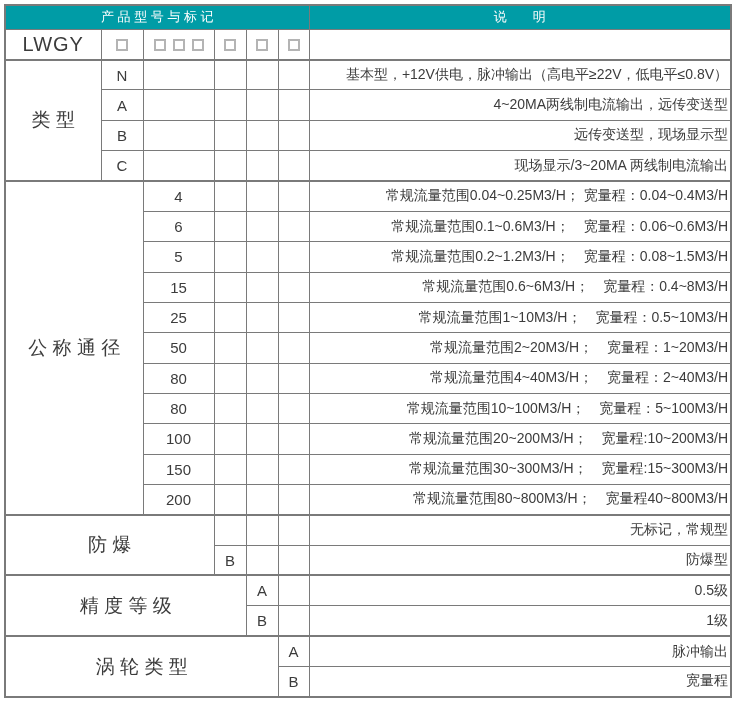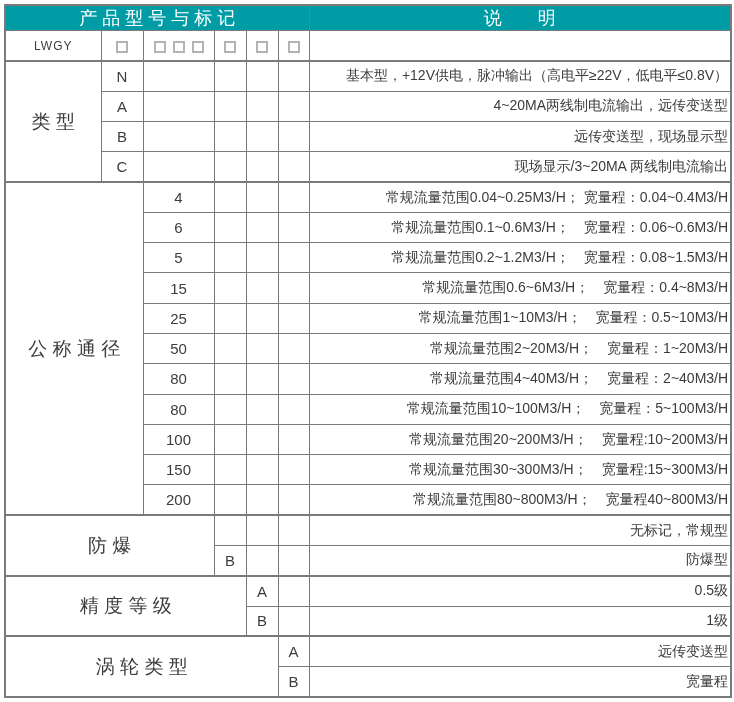--- a/index.html
+++ b/index.html
@@ -18,24 +18,24 @@
   td {
     border: 1px solid var(--border, #7a7a7a);
     text-align: center; vertical-align: middle;
     font-size: 14px; color: var(--text, #3c3c3c);
     overflow: hidden; white-space: nowrap; padding: 0 2px;
     height: 30px;
   }
   tr.hdr td {
     background: var(--header-bg, #009CA6);
     color: var(--header-text, #ffffff);
-    font-size: 18px; height: 24px; margin-left: 24px;
+    font-size: 13px; height: 24px; margin-left: 24px;
   }
   tr.sec td { border-top-width: 2px; }
-  td.model { font-size: 12px; letter-spacing: 1px; }
+  td.model { font-size: 20px; letter-spacing: 1px; }
   td.code { font-size: 15px; }
   td.label { font-size: 19px; }
   td.desc { font-size: 14px; text-align: right; }
   .cb {
     display: inline-block; width: 12px; height: 12px;
     border: 2px solid var(--checkbox, #b4b4b4);
     background: #fff; vertical-align: middle;
   }
   .cb + .cb { margin-left: 7px; }
 </style>
@@ -205,21 +205,21 @@
     </tr>
     <tr>
       <td class="code">B</td>
       <td></td>
       <td class="desc">1级</td>
     </tr>
 
     <tr class="sec">
       <td rowspan="2" colspan="5" class="label">涡 轮 类 型</td>
       <td class="code">A</td>
-      <td class="desc">远传变送型</td>
+      <td class="desc">脉冲输出</td>
     </tr>
     <tr>
       <td class="code">B</td>
       <td class="desc">宽量程</td>
     </tr>
   </tbody>
     </table>
 </div>
 
 </body></html>

